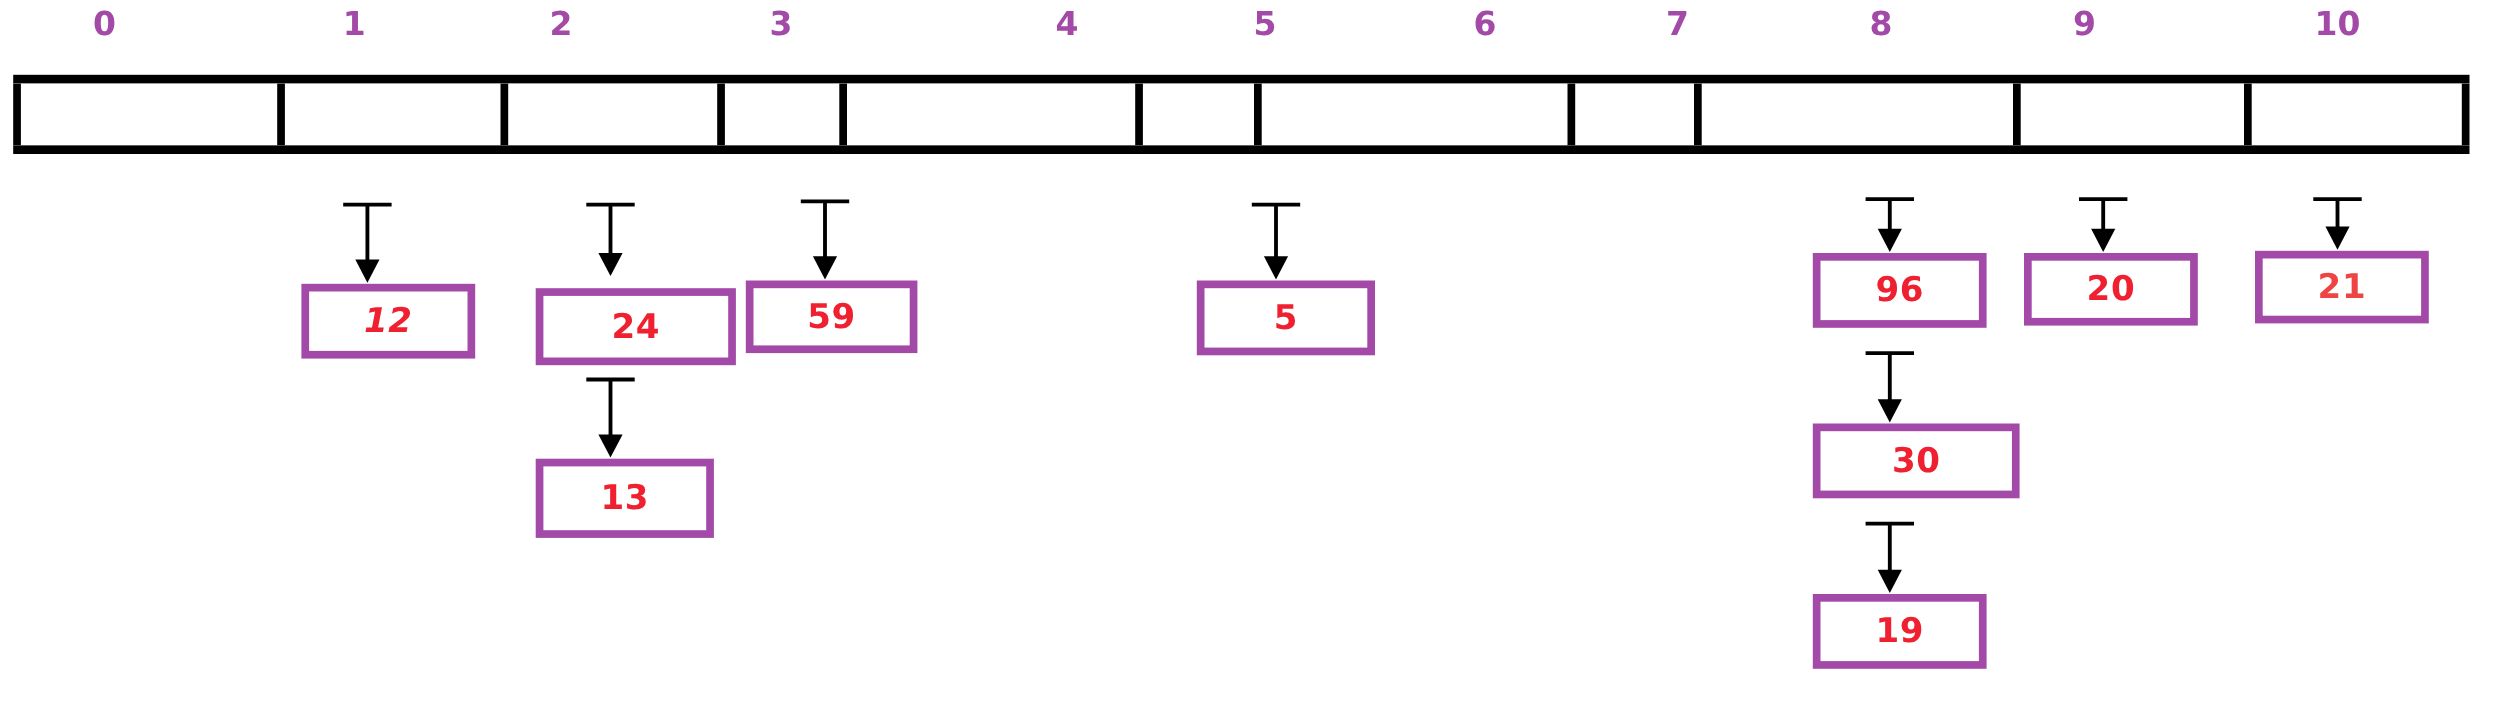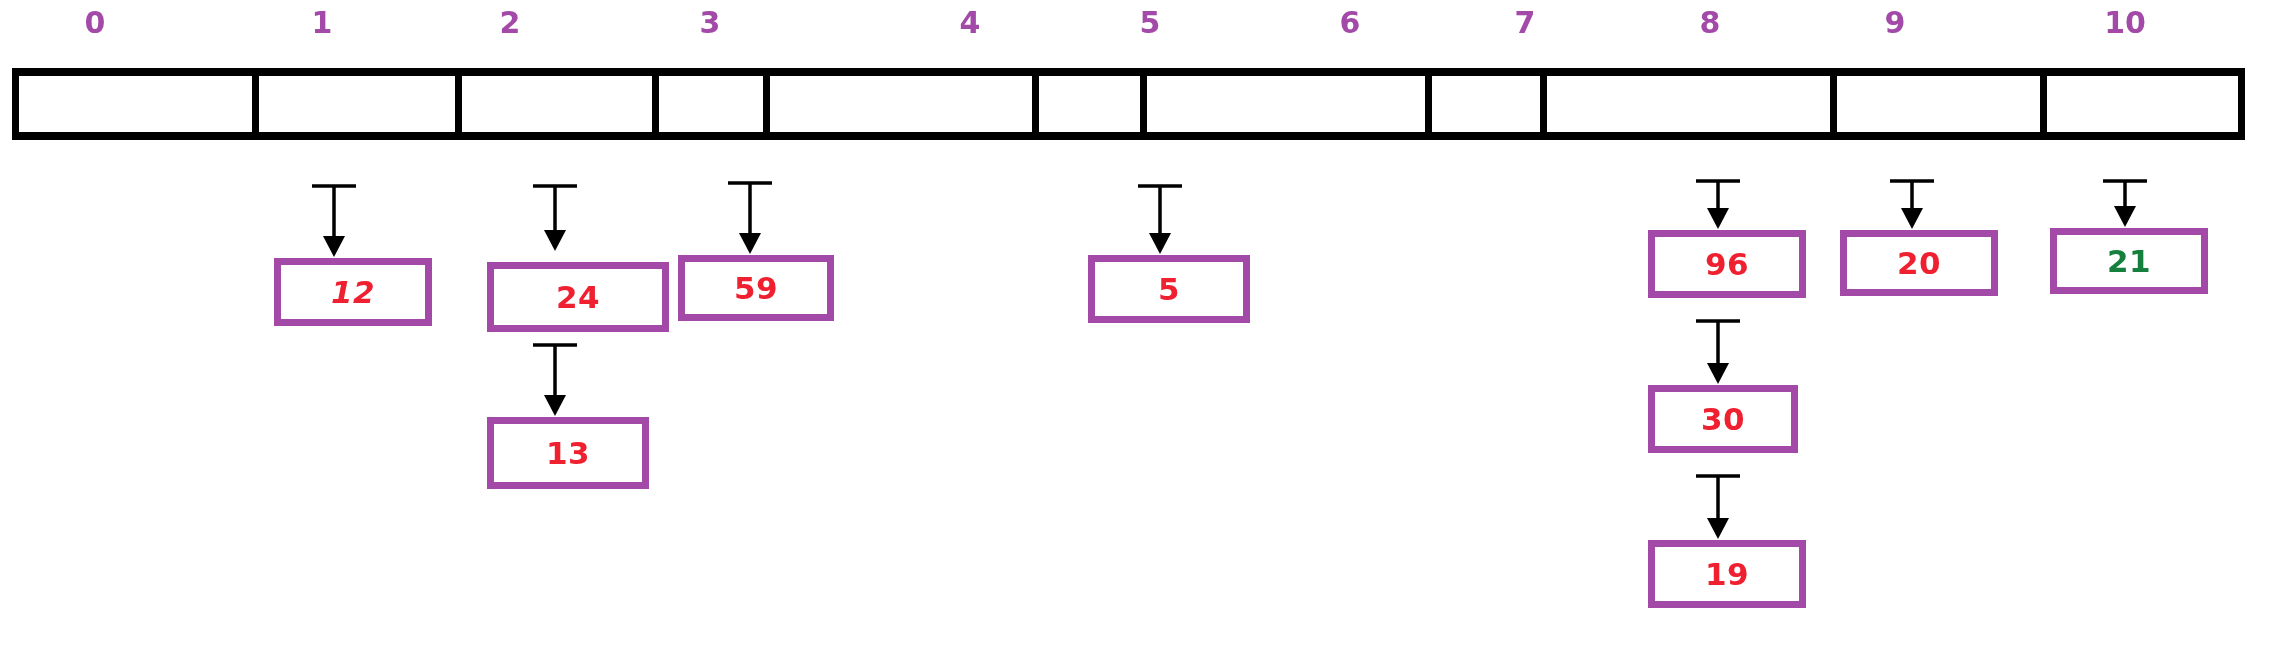--- a/index.html
+++ b/index.html
@@ -221,27 +221,27 @@
       </div>
       <div class="node" style="left: 678px; top: 255px; width: 156px; height: 66px; border-color: rgb(163, 74, 168);">
         <span class="node-value" style="color: rgb(239, 32, 48);">59</span>
       </div>
       <div class="node" style="left: 1088px; top: 255px; width: 162px; height: 68px; border-color: rgb(163, 74, 168);">
         <span class="node-value" style="color: rgb(239, 32, 48);">5</span>
       </div>
       <div class="node" style="left: 1648px; top: 230px; width: 158px; height: 68px; border-color: rgb(163, 74, 168);">
         <span class="node-value" style="color: rgb(239, 32, 48);">96</span>
       </div>
-      <div class="node" style="left: 1648px; top: 385px; width: 150px; height: 68px; border-color: rgb(163, 74, 168);">
+      <div class="node" style="left: 1648px; top: 385px; width: 188px; height: 68px; border-color: rgb(163, 74, 168);">
         <span class="node-value" style="color: rgb(239, 32, 48);">30</span>
       </div>
       <div class="node" style="left: 1648px; top: 540px; width: 158px; height: 68px; border-color: rgb(163, 74, 168); align-items: center;">
         <span class="node-value" style="color: rgb(239, 32, 48);">19</span>
       </div>
       <div class="node" style="left: 1840px; top: 230px; width: 158px; height: 66px; border-color: rgb(163, 74, 168);">
         <span class="node-value" style="color: rgb(239, 32, 48);">20</span>
       </div>
       <div class="node" style="left: 2050px; top: 228px; width: 158px; height: 66px; border-color: rgb(163, 74, 168);">
-        <span class="node-value" style="color: #15803d;">21</span>
+        <span class="node-value" style="color: #ef4444;">21</span>
       </div>
     </div>
 
 </div>
 
 </body></html>

